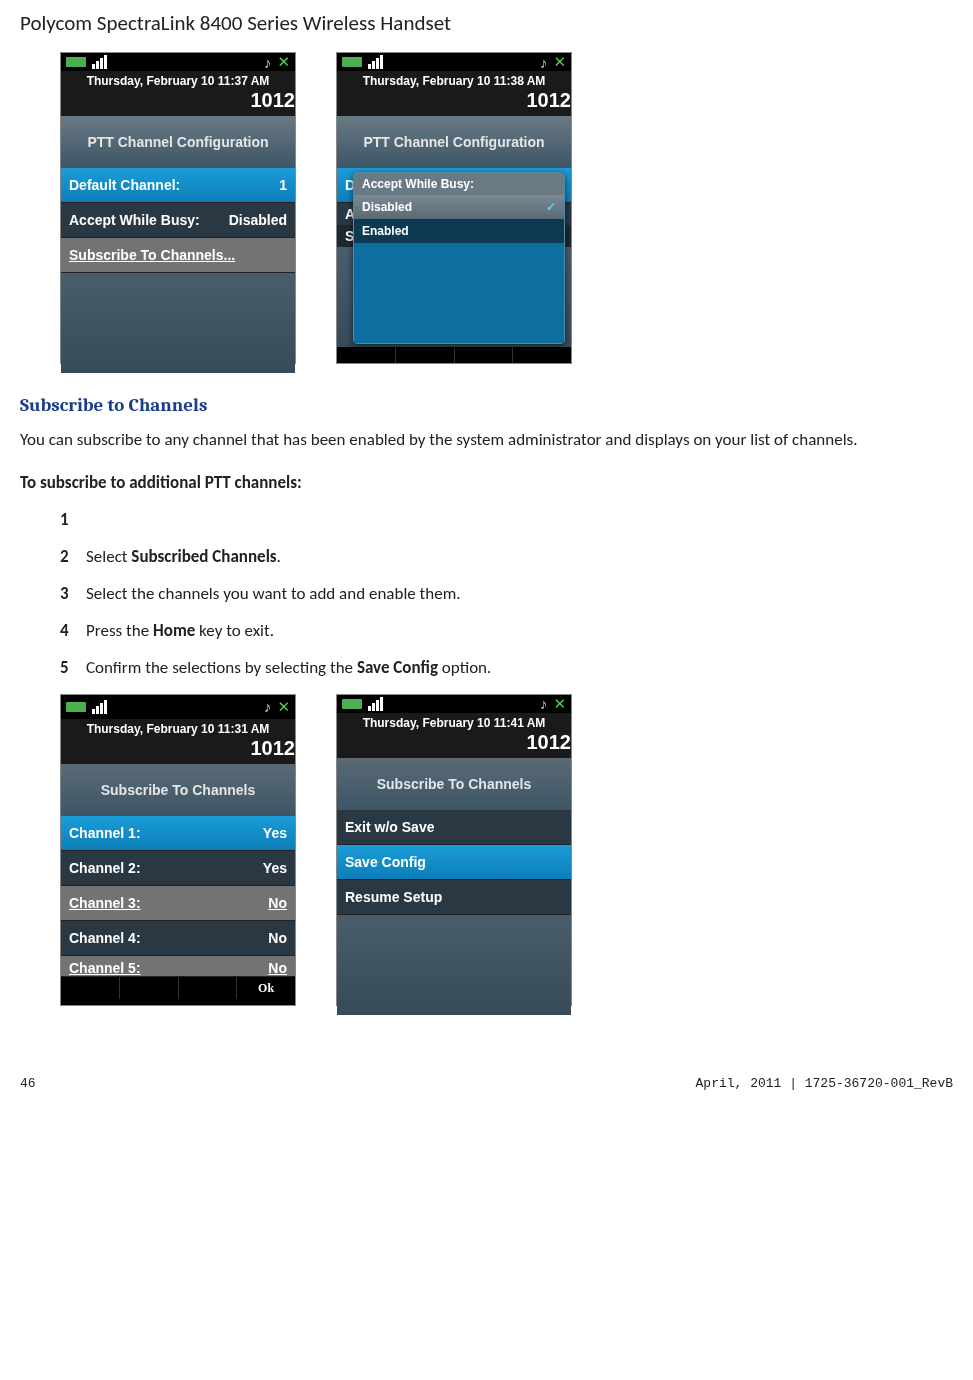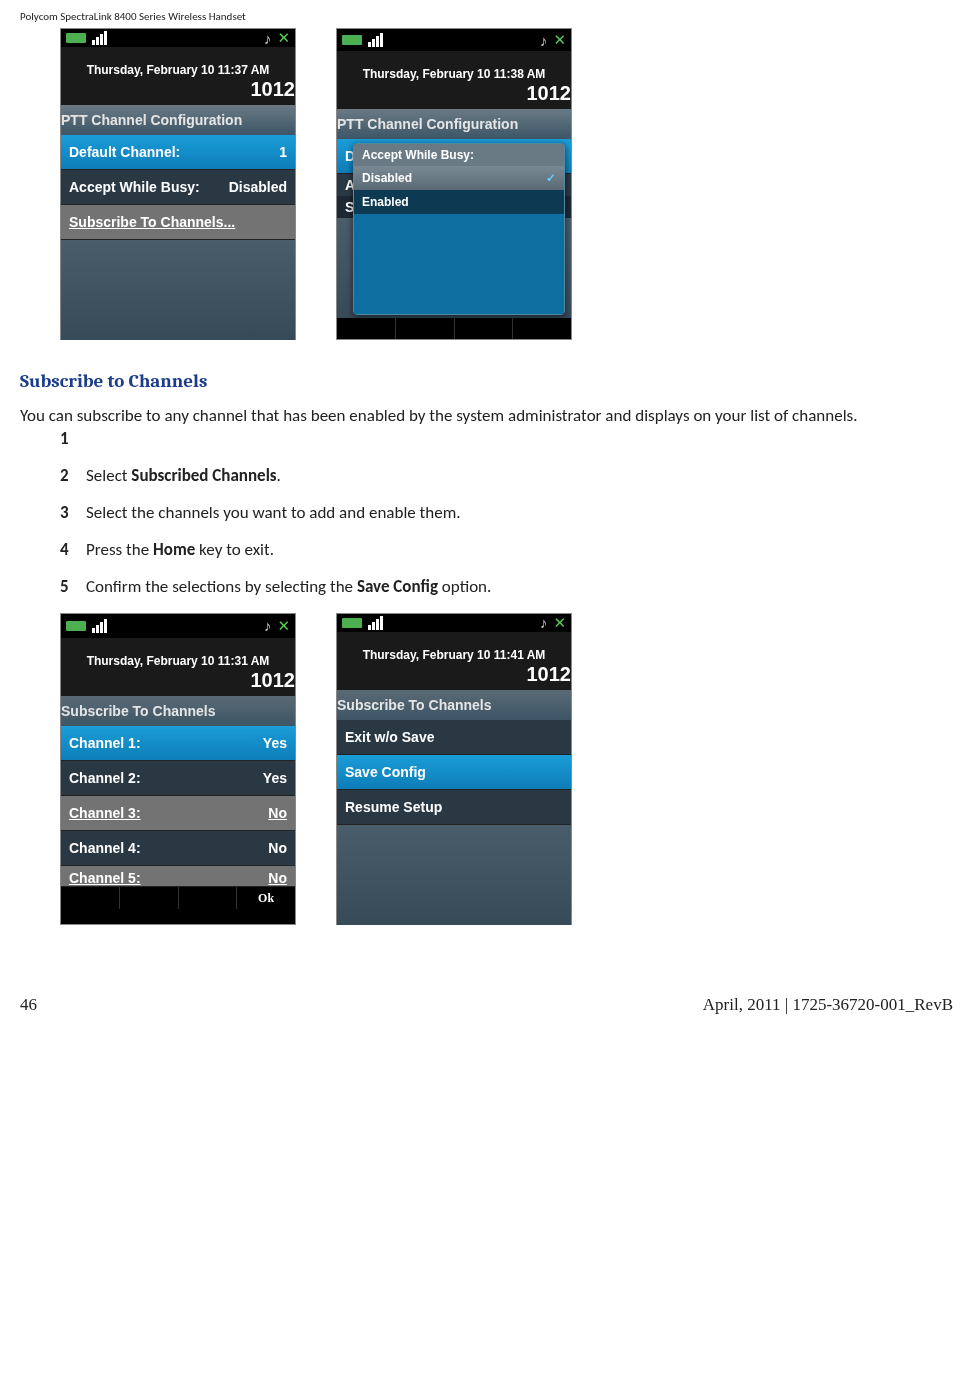--- a/index.html
+++ b/index.html
@@ -7,23 +7,23 @@
       padding: 0;
       font-family: Calibri, Arial, sans-serif;
       background: #fff;
       width: 973px;
     }
     .page {
       padding: 10px 20px 30px 20px;
       box-sizing: border-box;
     }
     .doc-header {
-      font-size: 11px;
+      font-size: 21px;
       color: #222;
-      margin-bottom: 5px;
+      margin-bottom: 16px;
     }
     .screenshots-row {
       display: flex;
       gap: 40px;
       margin-left: 40px;
       margin-bottom: 30px;
     }
     .phone {
       width: 234px;
       background: #000;
@@ -65,39 +65,39 @@
       display: flex;
       gap: 6px;
       align-items: center;
       color: #ccc;
       font-size: 15px;
     }
     .date-bar {
       background: #1a1a1a;
       color: #fff;
       text-align: center;
-      padding: 16px 0 1px 0;
+      padding: 3px 0 1px 0;
       font-size: 12px;
       font-weight: bold;
     }
     .ext-bar {
       background: #1a1a1a;
       color: #fff;
       text-align: right;
       font-size: 20px;
       font-weight: bold;
       padding: 0 0 4px 0;
     }
     .title-bar {
       background: linear-gradient(#6a7a85, #3d5566);
       color: #e5e5e5;
-      text-align: left;
+      text-align: center;
       font-size: 14px;
       font-weight: bold;
-      padding: 7px 0;
+      padding: 18px 0;
     }
     .list-item {
       color: #fff;
       font-size: 14px;
       font-weight: bold;
       padding: 9px 8px;
       display: flex;
       justify-content: space-between;
       border-bottom: 1px solid #222;
     }
@@ -173,20 +173,21 @@
       color: #1c3d8c;
       font-family: Cambria, Georgia, serif;
       font-size: 19px;
       font-weight: bold;
       margin: 8px 0 12px 0;
     }
     .body-text {
       font-size: 17px;
       color: #222;
       line-height: 1.4;
+      margin-bottom: 20px;
     }
     .procedure-title {
       font-size: 17px;
       font-weight: bold;
       color: #222;
       margin-bottom: 16px;
     }
     .steps {
       margin-left: 40px;
     }
@@ -197,24 +198,24 @@
       color: #222;
     }
     .step-num {
       font-weight: bold;
       width: 26px;
       flex-shrink: 0;
     }
     .footer {
       display: flex;
       justify-content: space-between;
-      font-size: 17px;
+      font-size: 13px;
       color: #222;
       margin-top: 70px;
-      font-family: Liberation Serif, serif;
+      font-family: Liberation Mono, monospace;
     }
     .bg-sub {
       background: #2a3844;
       color: #fff;
       font-size: 14px;
       font-weight: bold;
       padding: 0 8px;
       height: 22px;
       display: flex;
       align-items: center;
@@ -314,20 +315,21 @@
         <div class="sk"></div>
         <div class="sk"></div>
         <div class="sk"></div>
         <div class="sk"></div>
       </div>
     </div>
   </div>
 
   <div class="section-heading">Subscribe to Channels</div>
   <div class="body-text">You can subscribe to any channel that has been enabled by the system administrator and displays on your list of channels.</div>
+  <div class="procedure-title">To subscribe to additional PTT channels:</div>
 
   <div class="steps">
     <div class="step">
       <span class="step-num">1</span>
     </div>
     <div class="step">
       <span class="step-num">2</span>
       <span><span>Select </span><b>Subscribed Channels</b><span>.</span></span>
     </div>
     <div class="step">

